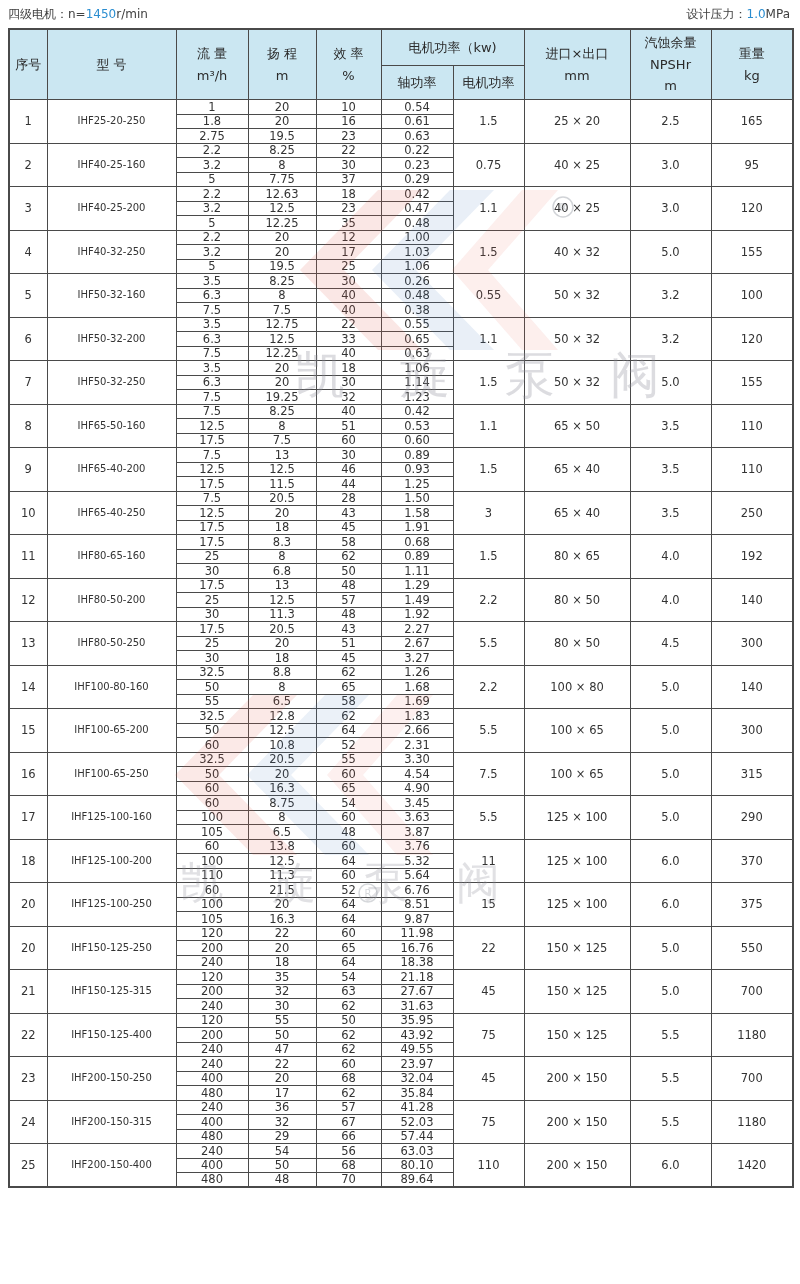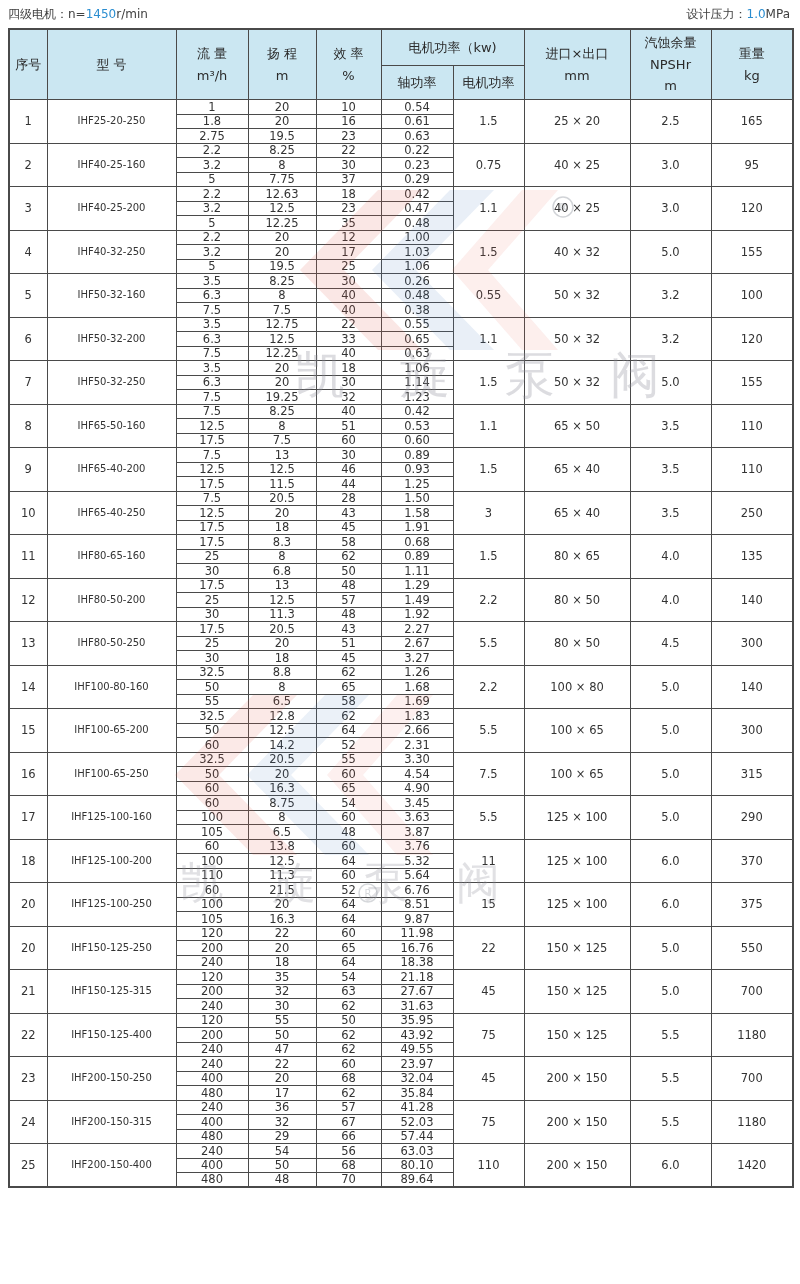--- a/index.html
+++ b/index.html
@@ -379,21 +379,21 @@
         <tr>
           <td rowspan="3" class="c-no">11</td>
           <td rowspan="3" class="c-model">IHF80-65-160</td>
           <td>17.5</td>
           <td>8.3</td>
           <td>58</td>
           <td>0.68</td>
           <td rowspan="3">1.5</td>
           <td rowspan="3">80 × 65</td>
           <td rowspan="3">4.0</td>
-          <td rowspan="3">135</td>
+          <td rowspan="3">192</td>
         </tr>
         <tr>
           <td>25</td>
           <td>8</td>
           <td>62</td>
           <td>0.89</td>
         </tr>
         <tr>
           <td>30</td>
           <td>6.8</td>
@@ -485,21 +485,21 @@
           <td rowspan="3">300</td>
         </tr>
         <tr>
           <td>50</td>
           <td>12.5</td>
           <td>64</td>
           <td>2.66</td>
         </tr>
         <tr>
           <td>60</td>
-          <td>14.2</td>
+          <td>10.8</td>
           <td>52</td>
           <td>2.31</td>
         </tr>
         <tr>
           <td rowspan="3" class="c-no">16</td>
           <td rowspan="3" class="c-model">IHF100-65-250</td>
           <td>32.5</td>
           <td>20.5</td>
           <td>55</td>
           <td>3.30</td>

